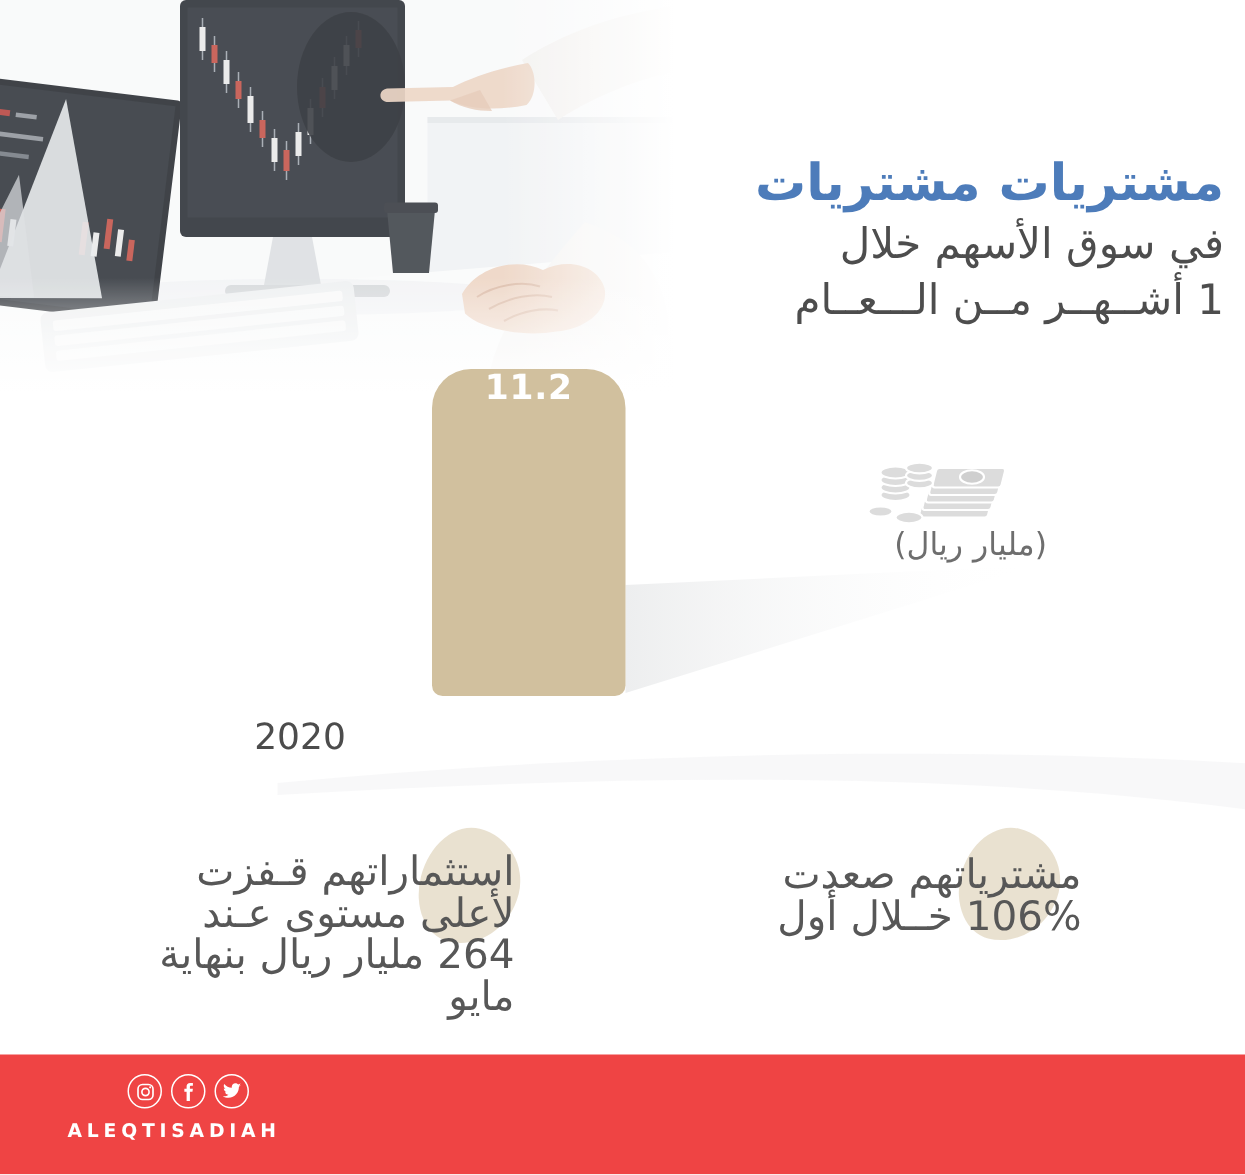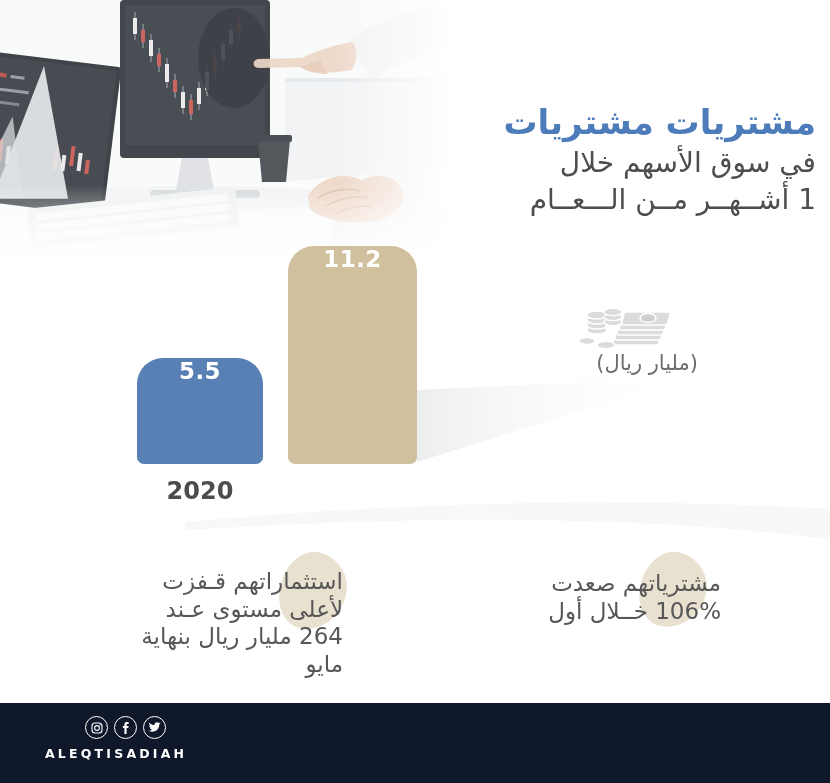--- a/index.html
+++ b/index.html
@@ -13,39 +13,39 @@
   .decor{position:absolute;left:0;top:0;pointer-events:none;}
   
   .headline{position:absolute;top:100px;right:14px;text-align:right;direction:rtl;}
   .headline .h1{font-size:34px;font-weight:700;color:#4d7cba;line-height:44px;}
   .headline .h2{font-size:28px;font-weight:500;color:#4d4d4d;line-height:37px;}
   
   .bar{position:absolute;border-radius:26px 26px 7px 7px;text-align:center;}
   .bar-2020{left:137px;top:358px;width:126px;height:106px;background:#5880b5;}
   .bar-2021{left:288px;top:246px;width:129px;height:218px;background:#d1c09e;}
   .bar .val{display:block;font-size:23px;font-weight:700;color:#fff;letter-spacing:.5px;}
-  .year{position:absolute;top:477px;font-size:24px;font-weight:700;color:#4c4c4c;text-align:center;}
+  .year{position:absolute;top:477px;font-size:24px;font-weight:400;color:#4c4c4c;text-align:center;}
   .year-2020{left:137px;width:126px;}
   .year-2021{left:288px;width:129px;}
   
   .money{position:absolute;left:575px;top:296px;}
   .unit{position:absolute;left:553px;top:351px;width:145px;text-align:right;direction:rtl;
         font-size:21px;color:#6e6e6e;font-weight:500;}
   
   .blob{position:absolute;background:#e7decc;opacity:.92;
         border-radius:46% 54% 58% 42% / 52% 46% 54% 48%;transform:rotate(14deg);}
   .blob-left{left:280px;top:552px;width:66px;height:78px;}
   .blob-right{left:640px;top:552px;width:66px;height:76px;}
   
   .note{position:absolute;direction:rtl;text-align:right;color:#575757;
-        font-size:23px;font-weight:500;line-height:27.5px;}
+        font-size:27px;font-weight:500;line-height:27.5px;}
   .note-right{right:109px;top:570px;width:250px;}
   .note-left{right:487px;top:568px;width:260px;}
   
-  .footer{position:absolute;left:0;top:703px;width:830px;height:80px;background:#0f172a;color:#fff;}
+  .footer{position:absolute;left:0;top:703px;width:830px;height:80px;background:#ef4444;color:#fff;}
   .social{position:absolute;left:45px;top:13px;}
   .social .icons{display:flex;gap:6px;margin-left:40px;}
   .circle-ic{width:23px;height:23px;border:1.4px solid #fff;border-radius:50%;
              display:flex;align-items:center;justify-content:center;box-sizing:border-box;}
   .handle{margin-top:7px;font-size:12.5px;font-weight:600;letter-spacing:3.2px;color:#fff;}
 </style>
 </head>
 <body>
 
 <div class="canvas">
@@ -171,23 +171,20 @@
     <path d="M417 390 L690 377 L417 462 Z" fill="url(#wg)" opacity="0.9"></path>
     <path d="M185 522 C420 500 640 498 834 509 L834 540 C640 514 420 516 185 530 Z" fill="#f2f3f4" opacity="0.55"></path>
   </svg>
 
   <div class="headline">
     <div class="h1">مشتريات مشتريات</div>
     <div class="h2">في سوق الأسهم خلال</div>
     <div class="h2">1 أشــهــر مــن الـــعــام</div>
   </div>
 
-  <div class="bar bar-2020">
-    <span class="val">5.5</span>
-  </div>
   <div class="bar bar-2021">
     <span class="val">11.2</span>
   </div>
   <div class="year year-2020">2020</div>
 
   <svg class="money" width="96" height="58" viewBox="0 0 96 58">
     <g fill="#dcdcdc" stroke="#ffffff" stroke-width="1.4">
       <g transform="translate(46,14) skewX(-14)">
         <rect x="0" y="26" width="46" height="9" rx="2"></rect>
         <rect x="1" y="21" width="46" height="9" rx="2"></rect>

